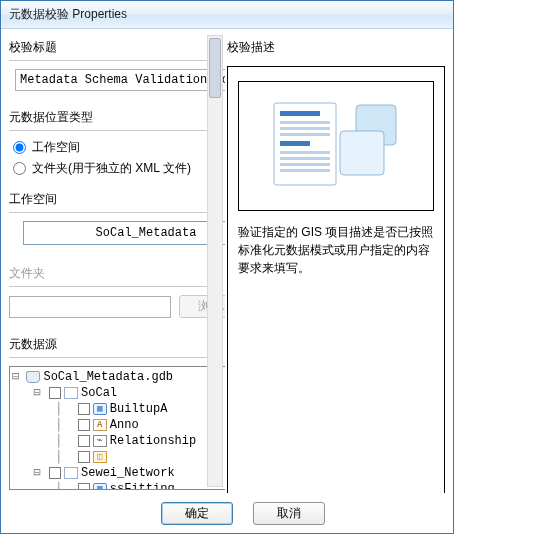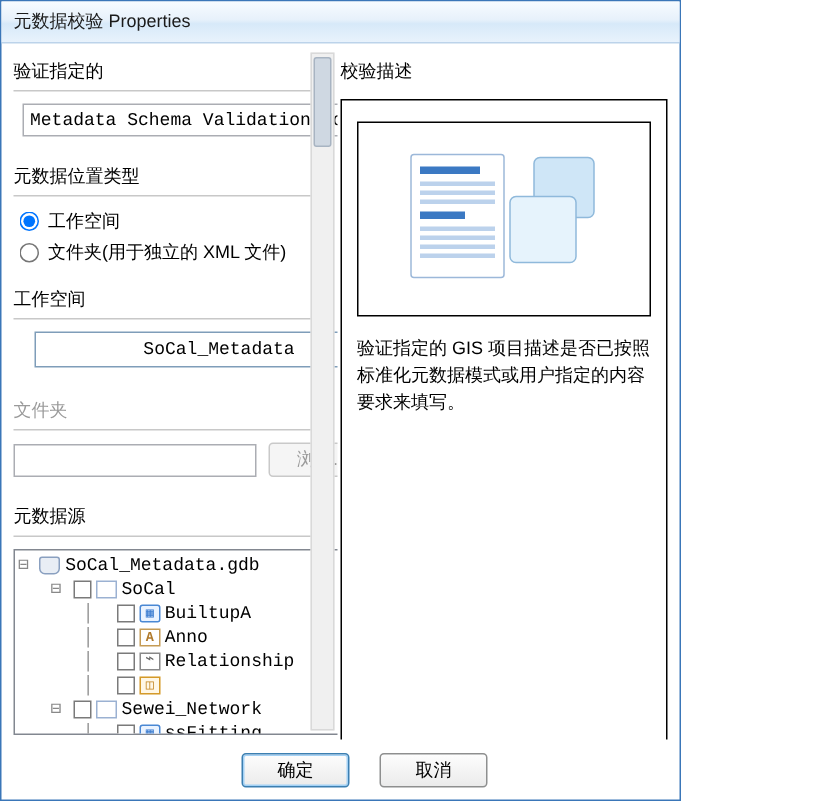--- a/index.html
+++ b/index.html
@@ -173,21 +173,21 @@
 
   <div class="titlebar">
     <span>元数据校验 Properties</span>
   </div>
 
   <div class="client">
 
     <div class="left-pane">
 
       
-      <div class="section-label">验证指定的</div>
+      <div class="section-label">校验标题</div>
       <hr class="section-rule">
       <input class="textbox indent" type="text" value="Metadata Schema Validation(Workspace l" style="">
 
       <div style="height:14px"></div>
 
       
       <div class="section-label">元数据位置类型</div>
       <hr class="section-rule">
 
       <label class="radio-row">

